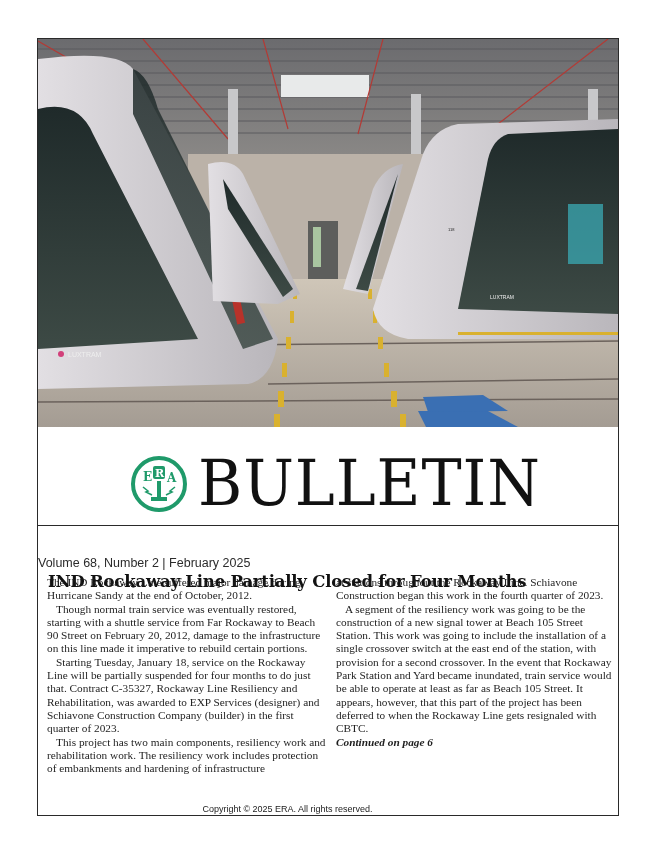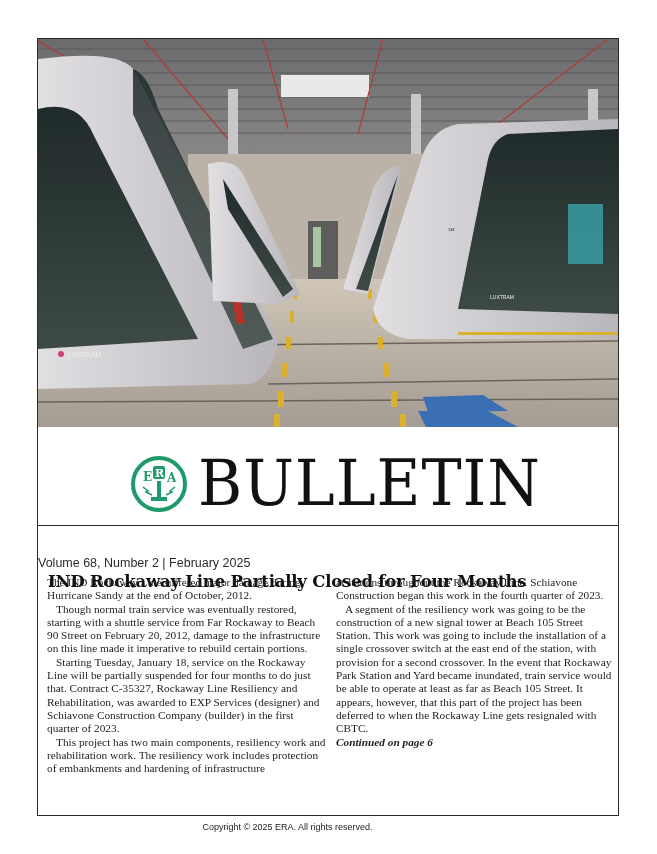--- a/index.html
+++ b/index.html
@@ -21,21 +21,21 @@
 
     .headline { position: absolute; left: 10px; top: 510px; font-family: "DejaVu Serif", serif; font-weight: bold; font-size: 16.5px; color: #111; letter-spacing: -0.2px; white-space: nowrap; margin-top: 23px; }
 
     
     .columns { position: absolute; left: 9px; top: 537px; width: 570px; display: flex; gap: 8px; }
     .col { width: 285px; font-family: "Liberation Serif", serif; font-size: 11.3px; line-height: 13.3px; color: #1e1e1e; }
     .col p { margin: 0; }
     .col p.indent { text-indent: 9px; }
     .continued { font-style: italic; font-weight: bold; }
 
-    .footer { position: absolute; left: 0; top: 822px; width: 575px; text-align: center; font-family: "Liberation Sans", sans-serif; font-size: 9px; color: #222; }
+    .footer { position: absolute; left: 0; top: 804px; width: 575px; text-align: center; font-family: "Liberation Sans", sans-serif; font-size: 9px; color: #222; }
   </style>
 </head>
 <body>
 
 <div class="frame">
 
   <div class="photo">
     <svg width="582" height="388" viewBox="0 0 582 388" xmlns="http://www.w3.org/2000/svg">
       <defs>
         <linearGradient id="ceil" x1="0" y1="0" x2="0" y2="1">

